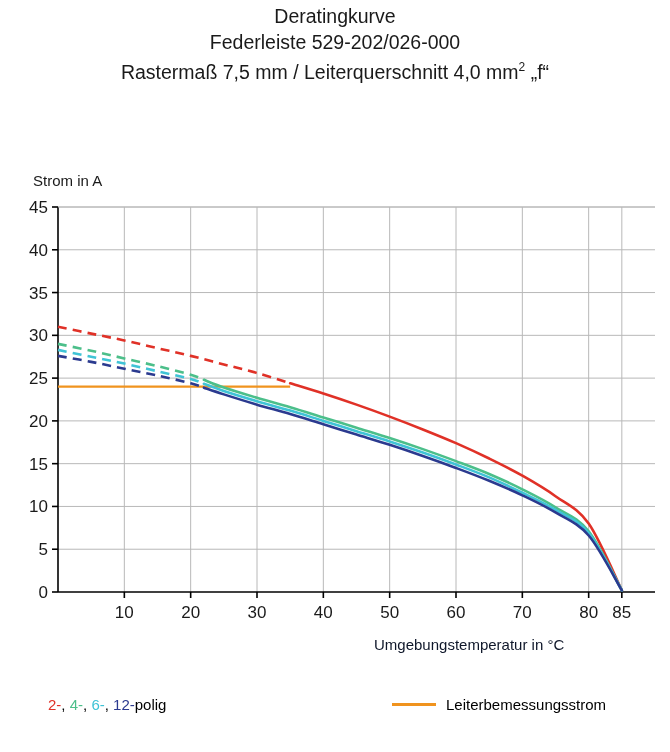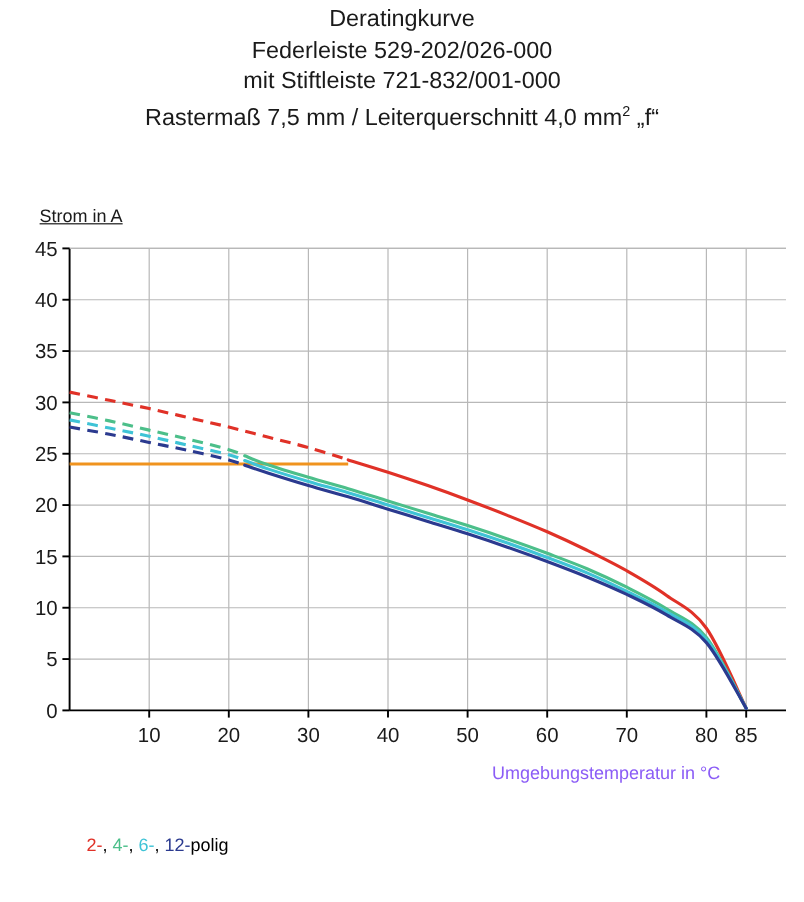--- a/index.html
+++ b/index.html
@@ -36,38 +36,36 @@
   .title-line sup {
     font-size: 12px;
     vertical-align: super;
   }
   .y-axis-label {
     position: absolute;
     left: 33px;
     top: 172px;
     font-size: 15px;
     color: #1a1a1a;
-    text-decoration: underline;
   }
   .x-axis-label {
     position: absolute;
     left: 374px;
     top: 636px;
     font-size: 15px;
-    color: #8b5cf6;
-    margin-left: 36px;
+    color: #0f172a;
   }
   #plot {
     position: absolute;
     left: 0;
     top: 0;
   }
   .legend {
     position: absolute;
-    left: 72px;
+    left: 48px;
     top: 696px;
     font-size: 15px;
     white-space: nowrap;
   }
   .legend span { font-size: 15px; }
   .legend-right {
     position: absolute;
     left: 392px;
     top: 696px;
     font-size: 15px;
@@ -84,21 +82,20 @@
   }
 </style>
 </head>
 <body>
 
 <div id="root">
 
   <div class="title-block">
     <div class="title-line">Deratingkurve</div>
     <div class="title-line">Federleiste 529-202/026-000</div>
-    <div class="title-line">mit Stiftleiste 721-832/001-000</div>
     <div class="title-line"><span>Rastermaß 7,5 mm / Leiterquerschnitt 4,0 mm</span><sup>2</sup><span> „f“</span></div>
   </div>
 
   <div class="y-axis-label">Strom in A</div>
   <div class="x-axis-label">Umgebungstemperatur in °C</div>
 
   <svg id="plot" width="670" height="752">
       <line x1="124.33333333333333" y1="207" x2="124.33333333333333" y2="592" stroke="#b8b8b8" stroke-width="1"></line>
       <line x1="190.66666666666666" y1="207" x2="190.66666666666666" y2="592" stroke="#b8b8b8" stroke-width="1"></line>
       <line x1="257" y1="207" x2="257" y2="592" stroke="#b8b8b8" stroke-width="1"></line>
@@ -166,14 +163,18 @@
       <path d="M 58.00 349.88 C 63.53 351.02 80.11 354.44 91.17 356.72 C 102.22 359.00 113.28 361.14 124.33 363.57 C 135.39 365.99 146.44 368.70 157.50 371.27 C 168.56 373.83 182.93 376.88 190.67 378.97 C 198.41 381.05 201.72 382.96 203.93 383.76" stroke="#3fc3d6" stroke-width="2.6" fill="none" stroke-dasharray="9 6" stroke-linecap="butt"></path>
       <path d="M 203.93 383.76 C 207.25 384.96 214.99 388.04 223.83 390.94 C 232.68 393.85 245.94 397.93 257.00 401.21 C 268.06 404.49 279.11 407.34 290.17 410.62 C 301.22 413.90 312.28 417.47 323.33 420.89 C 334.39 424.31 345.44 427.73 356.50 431.16 C 367.56 434.58 378.61 437.86 389.67 441.42 C 400.72 444.99 411.78 448.69 422.83 452.54 C 433.89 456.39 444.94 460.39 456.00 464.52 C 467.06 468.66 478.11 472.65 489.17 477.36 C 500.22 482.06 511.28 487.34 522.33 492.76 C 533.39 498.17 544.44 503.16 555.50 509.87 C 566.56 516.57 577.61 519.56 588.67 532.97 C 599.72 546.37 616.31 580.74 621.83 590.29" stroke="#3fc3d6" stroke-width="2.6" fill="none" stroke-linecap="round"></path>
       <path d="M 58.00 355.87 C 63.53 356.86 80.11 359.72 91.17 361.86 C 102.22 363.99 113.28 366.42 124.33 368.70 C 135.39 370.98 146.44 373.12 157.50 375.54 C 168.56 377.97 182.93 381.22 190.67 383.24 C 198.41 385.27 201.72 386.95 203.93 387.69" stroke="#2b3a8f" stroke-width="2.6" fill="none" stroke-dasharray="9 6" stroke-linecap="butt"></path>
       <path d="M 203.93 387.69 C 207.25 388.81 214.99 391.54 223.83 394.37 C 232.68 397.19 245.94 401.35 257.00 404.63 C 268.06 407.91 279.11 410.76 290.17 414.04 C 301.22 417.32 312.28 420.89 323.33 424.31 C 334.39 427.73 345.44 431.16 356.50 434.58 C 367.56 438.00 378.61 441.28 389.67 444.84 C 400.72 448.41 411.78 452.12 422.83 455.97 C 433.89 459.82 444.94 463.81 456.00 467.94 C 467.06 472.08 478.11 476.21 489.17 480.78 C 500.22 485.34 511.28 490.05 522.33 495.32 C 533.39 500.60 544.44 505.73 555.50 512.43 C 566.56 519.14 577.61 522.56 588.67 535.53 C 599.72 548.51 616.31 581.16 621.83 590.29" stroke="#2b3a8f" stroke-width="2.6" fill="none" stroke-linecap="round"></path>
     </svg>
 
   <div class="legend">
     <span style="color:#e03127">2-</span><span>, </span><span style="color:#4cbf8a">4-</span><span>, </span><span style="color:#3fc3d6">6-</span><span>, </span><span style="color:#2b3a8f">12-</span><span>polig</span>
   </div>
 
+  <div class="legend-right">
+    <span class="legend-swatch"></span>
+    <span>Leiterbemessungsstrom</span>
+  </div>
 
 </div>
 
 </body></html>

